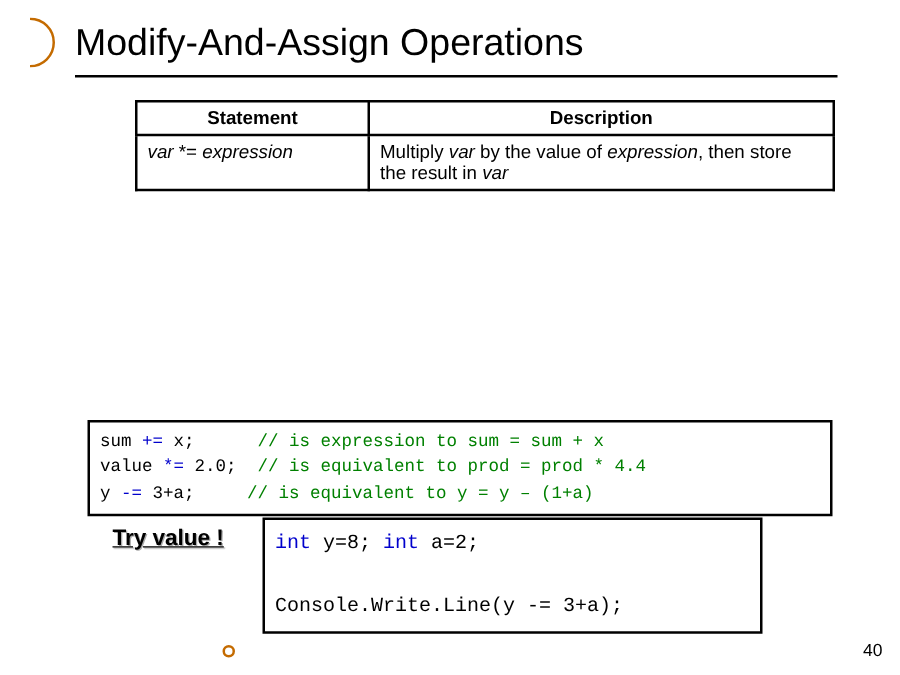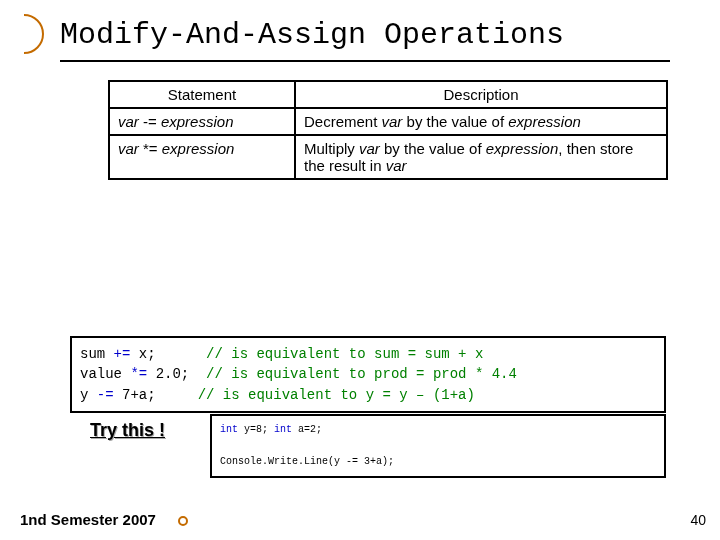--- a/index.html
+++ b/index.html
@@ -27,21 +27,21 @@
     border: 2px solid #c46b00;
     border-radius: 50%;
     clip-path: inset(0 0 0 50%);
     box-sizing: border-box;
   }
   .title {
     position: absolute;
     top: 18px;
     left: 60px;
     font-size: 30px;
-    font-family: Liberation Mono, monospace;
+    font-family: Liberation Sans, sans-serif;
     color: #000;
   }
   .title-underline {
     position: absolute;
     top: 60px;
     left: 60px;
     width: 610px;
     height: 2px;
     background: #000;
   }
@@ -53,21 +53,21 @@
     width: 560px;
   }
   .table th, .table td {
     border: 2px solid #000;
     padding: 4px 8px;
     font-size: 15px;
     vertical-align: top;
   }
   .table th {
     text-align: center;
-    font-weight: normal;
+    font-weight: bold;
     background: #fff;
   }
   .table td.statement {
     width: 168px;
   }
   .codebox {
     position: absolute;
     left: 70px;
     top: 336px;
     width: 596px;
@@ -87,25 +87,25 @@
     font-family: Arial, sans-serif;
     font-size: 18px;
     font-weight: bold;
     text-decoration: underline;
     text-shadow: 1px 1px 0px #aaa;
   }
   .trybox {
     position: absolute;
     left: 210px;
     top: 414px;
-    width: 456px;
+    width: 400px;
     border: 2px solid #000;
     background: #fff;
     font-family: "Courier New", monospace;
-    font-size: 10px;
+    font-size: 16px;
     padding: 6px 8px;
     line-height: 1.6;
     box-sizing: border-box;
     white-space: pre;
   }
   .footer-left {
     position: absolute;
     left: 20px;
     bottom: 12px;
     font-family: Arial, sans-serif;
@@ -144,37 +144,32 @@
   <div class="title">Modify-And-Assign Operations</div>
   <div class="title-underline"></div>
 
   <table class="table">
     <tbody>
         <tr>
       <th>Statement</th>
       <th>Description</th>
     </tr>
     <tr>
-      <td class="statement"><span class="kw-var">var</span><span> -= </span><span class="kw-var">expression</span></td>
-      <td><span>Decrement </span><span class="kw-var">var</span><span> by the value of </span><span class="kw-var">expression</span></td>
-    </tr>
-    <tr>
       <td class="statement"><span class="kw-var">var</span><span> *= </span><span class="kw-var">expression</span></td>
       <td><span>Multiply </span><span class="kw-var">var</span><span> by the value of </span><span class="kw-var">expression</span><span>, then store the result in </span><span class="kw-var">var</span></td>
     </tr>
   </tbody>
     </table>
 
-  <div class="codebox"><span>sum </span><span class="kw-blue">+=</span><span> x;      </span><span class="kw-green">// is equivalent to sum = sum + x</span>
+  <div class="codebox"><span>sum </span><span class="kw-blue">+=</span><span> x;      </span><span class="kw-green">// is expression to sum = sum + x</span>
 <span>value </span><span class="kw-blue">*=</span><span> 2.0;  </span><span class="kw-green">// is equivalent to prod = prod * 4.4</span>
-<span>y </span><span class="kw-blue">-=</span><span> 7+a;     </span><span class="kw-green">// is equivalent to y = y – (1+a)</span></div>
+<span>y </span><span class="kw-blue">-=</span><span> 3+a;     </span><span class="kw-green">// is equivalent to y = y – (1+a)</span></div>
 
-  <div class="try-label">Try this !</div>
+  <div class="try-label">Try value !</div>
 
   <div class="trybox"><span class="kw-blue">int</span><span> y=8; </span><span class="kw-blue">int</span><span> a=2;</span>
 
 <span>Console.</span><span>Write.Line</span><span>(y -= 3+a);</span></div>
 
-  <div class="footer-left">1nd Semester 2007</div>
   <div class="footer-bullet"></div>
   <div class="footer-right">40</div>
 
 </div>
 
 </body></html>

